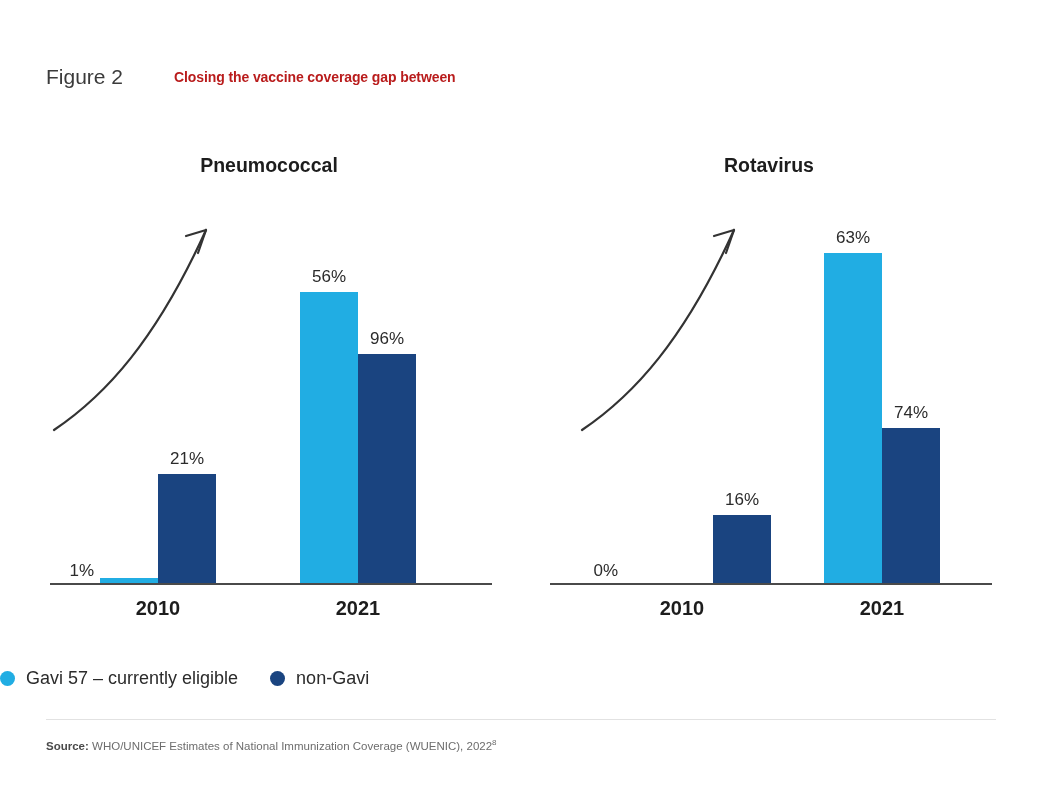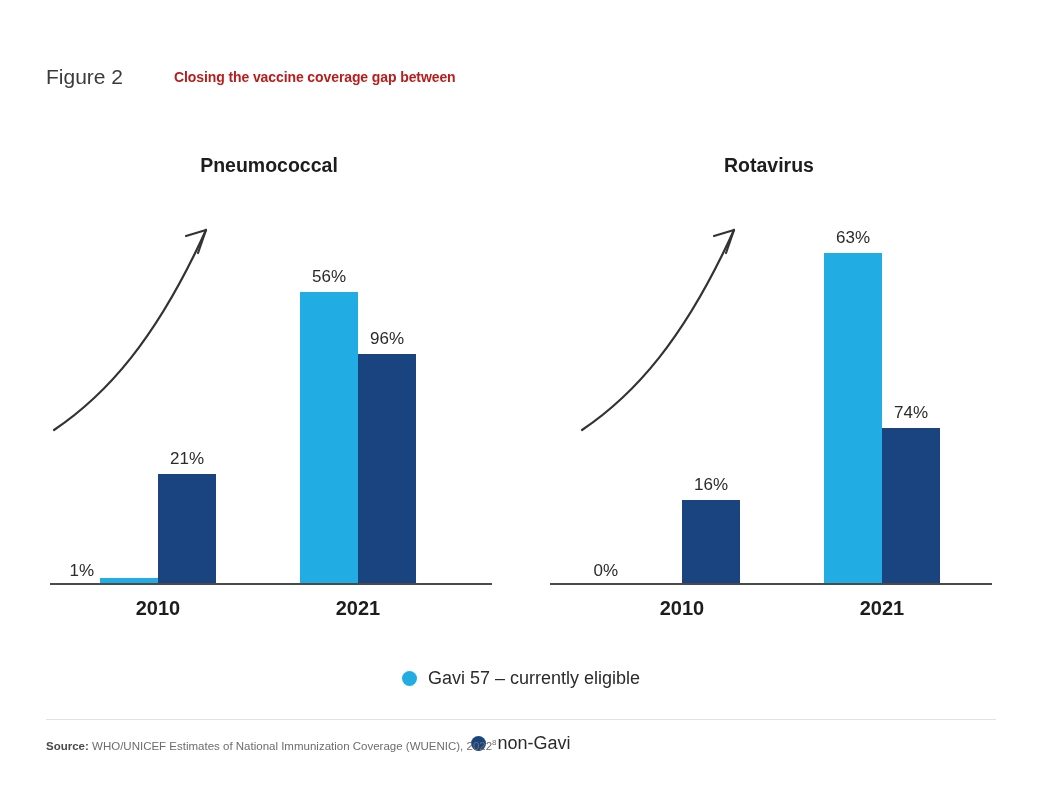--- a/index.html
+++ b/index.html
@@ -59,21 +59,21 @@
   .xlabel{
     position:absolute;top:100%;margin-top:14px;left:50%;transform:translateX(-50%);
     font-size:20px;font-weight:700;color:#1d1d1d;white-space:nowrap;
   }
 
   .arrow{position:absolute;left:0;top:80px;width:230px;height:250px;pointer-events:none;}
 
   
   .legend{
     position:absolute;left:0;right:0;top:668px;
-    display:flex;justify-content:flex-start;align-items:center;gap:44px;flex-direction:column;
+    display:flex;justify-content:flex-start;align-items:center;gap:32px;
   }
   .legend-item{display:flex;align-items:center;gap:11px;}
   .legend-dot{width:15px;height:15px;border-radius:50%;display:block;}
   .legend-label{font-size:18px;color:#2b2b2b;white-space:nowrap;}
 
   
   .source-rule{position:absolute;left:46px;top:719px;width:950px;height:1px;background:#e2e2e2;}
   .source{
     position:absolute;left:46px;top:738px;
     font-size:11.5px;color:#6d6d6d;white-space:nowrap;
@@ -139,21 +139,21 @@
       <svg class="arrow" viewBox="0 0 230 250" style="left:28px;">
         <path d="M 8 240 C 60 205, 110 150, 160 40" fill="none" stroke="#333333" stroke-width="2.2" stroke-linecap="round"></path>
         <path d="M 160 40 L 152 63 M 160 40 L 140 46" fill="none" stroke="#333333" stroke-width="2.2" stroke-linecap="round" stroke-linejoin="round"></path>
       </svg>
 
       <div class="bargroup" style="left:78px;width:116px;">
         <div class="pair">
           <div class="bar light" style="height:0px;">
             <span class="bar-value zero">0%</span>
           </div>
-          <div class="bar dark" style="height:83px;">
+          <div class="bar dark" style="height:68px;margin-left:31px;">
             <span class="bar-value">16%</span>
           </div>
         </div>
         <span class="xlabel">2010</span>
       </div>
 
       <div class="bargroup" style="left:278px;width:116px;">
         <div class="pair">
           <div class="bar light" style="height:330px;">
             <span class="bar-value">63%</span>

